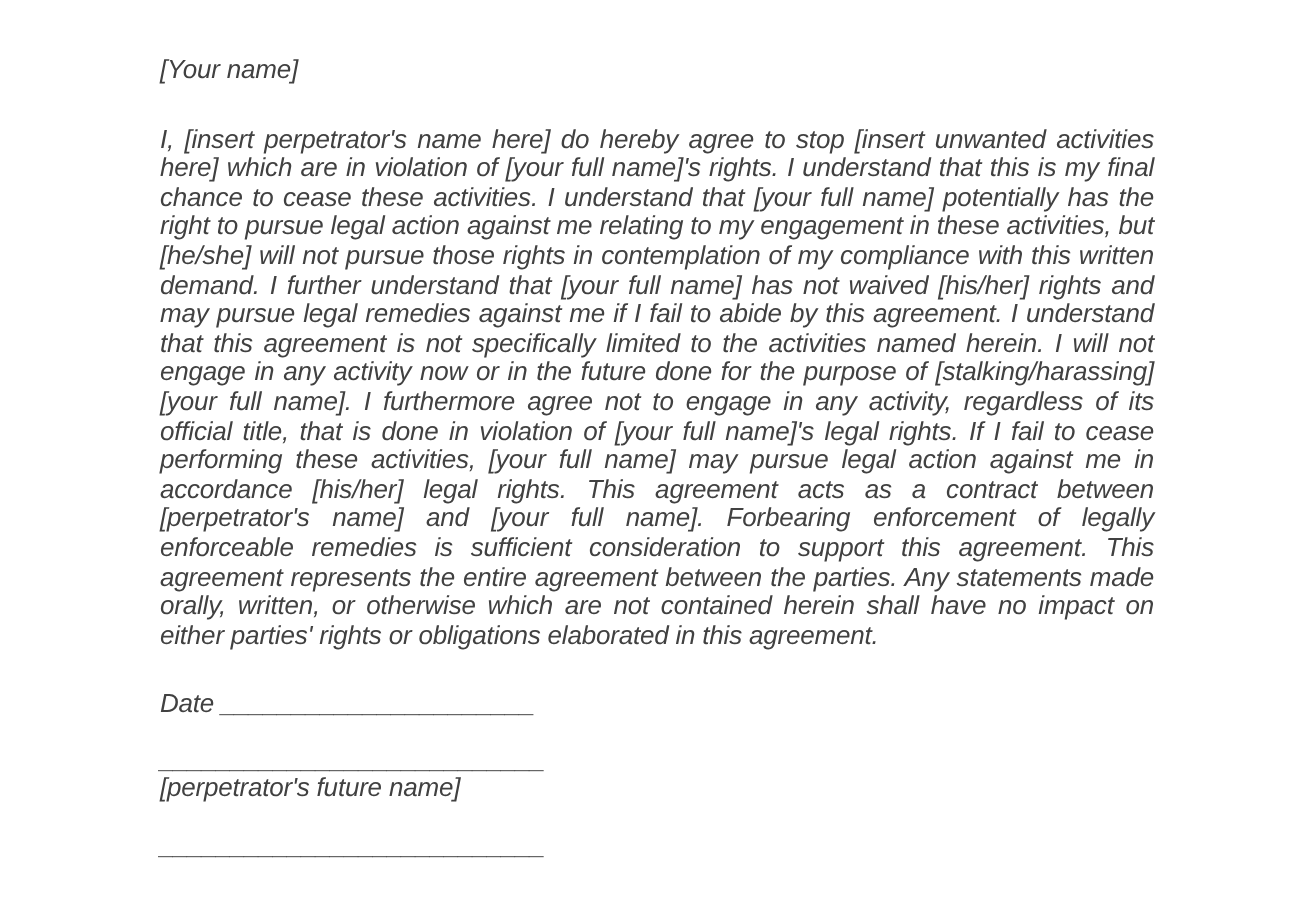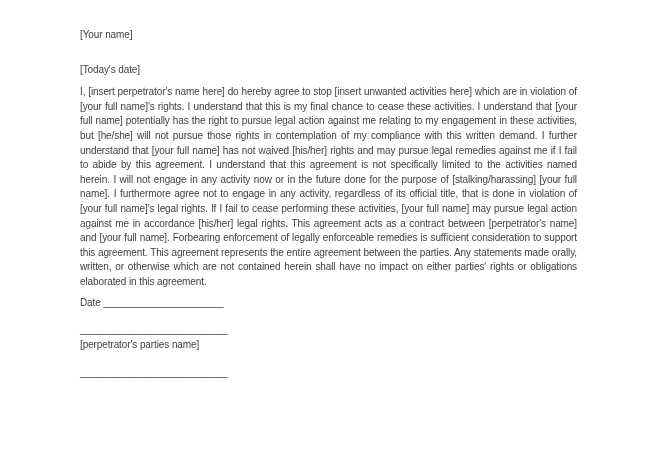--- a/index.html
+++ b/index.html
@@ -13,67 +13,67 @@
     overflow: hidden;
     position: relative;
   }
   .page {
     box-sizing: border-box;
     width: 650px;
     height: 461px;
     background: #ffffff;
     padding: 28px 75px 0 80px;
     font-family: "Liberation Sans", "DejaVu Sans", sans-serif;
-    font-size: 10px;
+    font-size: 13px;
     line-height: 14.6px;
     color: #414141;
     letter-spacing: -0.1px;
+    font-style: italic;
   }
   .content {
     width: 497px;
   }
   .line {
     white-space: nowrap;
   }
   .block-recipient { margin-top: 20px; }
   .block-date-title { margin-top: 6px; }
   .title-line { text-transform: uppercase; }
   .body-paragraph {
     margin-top: 8px;
     text-align: justify;
   }
-  .date-row { margin-top: 6px; }
+  .date-row { margin-top: 20px; }
   .sig-block-printed { margin-top: 13px; }
   .sig-block-signature { margin-top: 14px; }
   .underscore-line { white-space: nowrap; }
 </style>
 </head>
 <body>
 
 <div class="page">
   <div class="content">
 
     <div class="block-sender">
       <div class="line">[Your name]</div>
     </div>
 
     <div class="block-recipient">
     </div>
 
     <div class="block-date-title">
-      <div class="line">[Today's date]</div>
     </div>
 
     <div class="body-paragraph">I, [insert perpetrator's name here] do hereby agree to stop [insert unwanted activities here] which are in violation of [your full name]'s rights. I understand that this is my final chance to cease these activities. I understand that [your full name] potentially has the right to pursue legal action against me relating to my engagement in these activities, but [he/she] will not pursue those rights in contemplation of my compliance with this written demand. I further understand that [your full name] has not waived [his/her] rights and may pursue legal remedies against me if I fail to abide by this agreement. I understand that this agreement is not specifically limited to the activities named herein. I will not engage in any activity now or in the future done for the purpose of [stalking/harassing] [your full name]. I furthermore agree not to engage in any activity, regardless of its official title, that is done in violation of [your full name]'s legal rights. If I fail to cease performing these activities, [your full name] may pursue legal action against me in accordance [his/her] legal rights. This agreement acts as a contract between [perpetrator's name] and [your full name]. Forbearing enforcement of legally enforceable remedies is sufficient consideration to support this agreement. This agreement represents the entire agreement between the parties. Any statements made orally, written, or otherwise which are not contained herein shall have no impact on either parties' rights or obligations elaborated in this agreement.</div>
 
     <div class="date-row"><span>Date</span> <span class="underscore-line">______________________</span></div>
 
     <div class="sig-block-printed">
       <div class="line underscore-line">___________________________</div>
-      <div class="line">[perpetrator's parties name]</div>
+      <div class="line">[perpetrator's future name]</div>
     </div>
 
     <div class="sig-block-signature">
       <div class="line underscore-line">___________________________</div>
     </div>
 
   </div>
 </div>
 
 </body></html>

